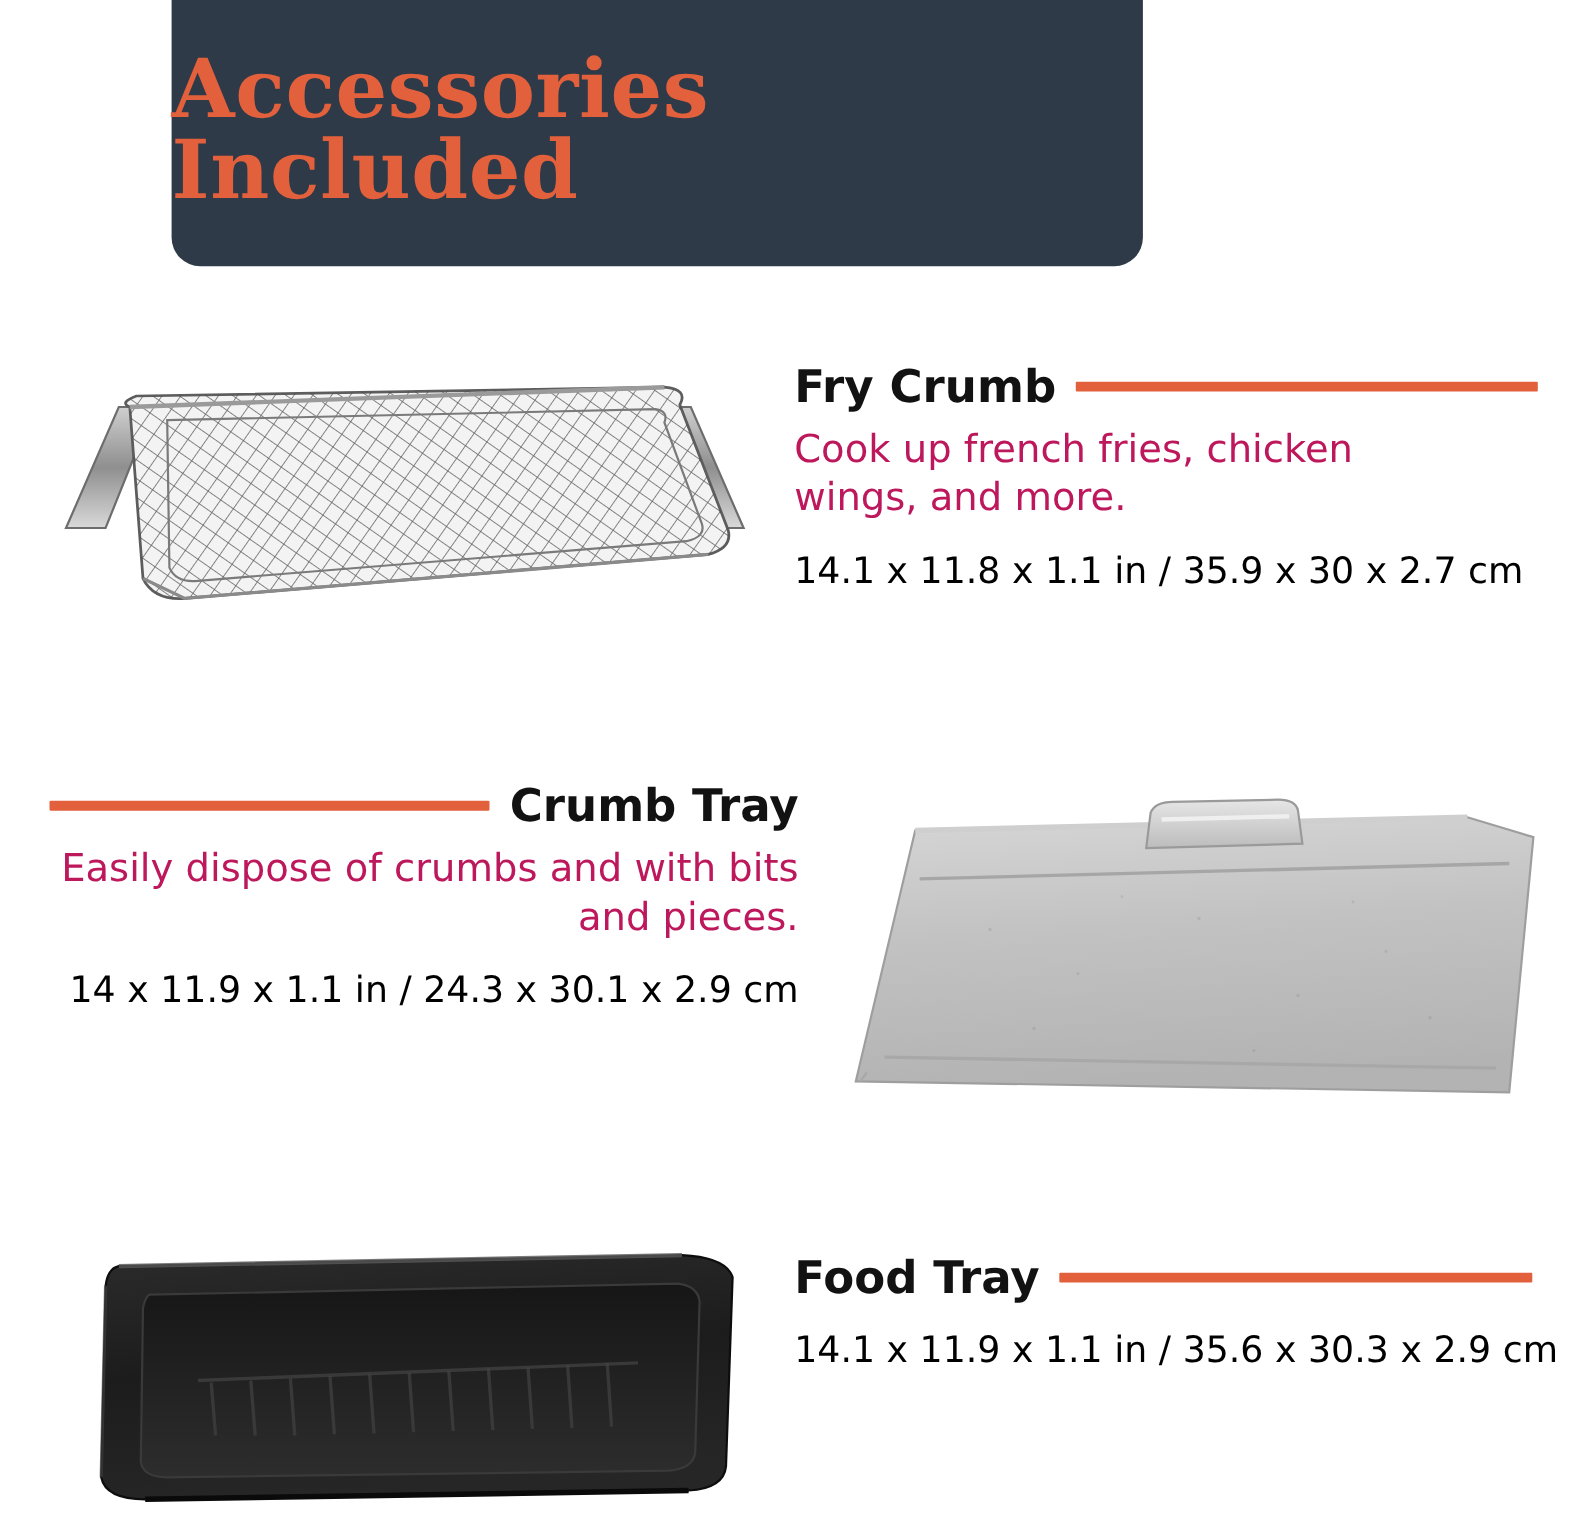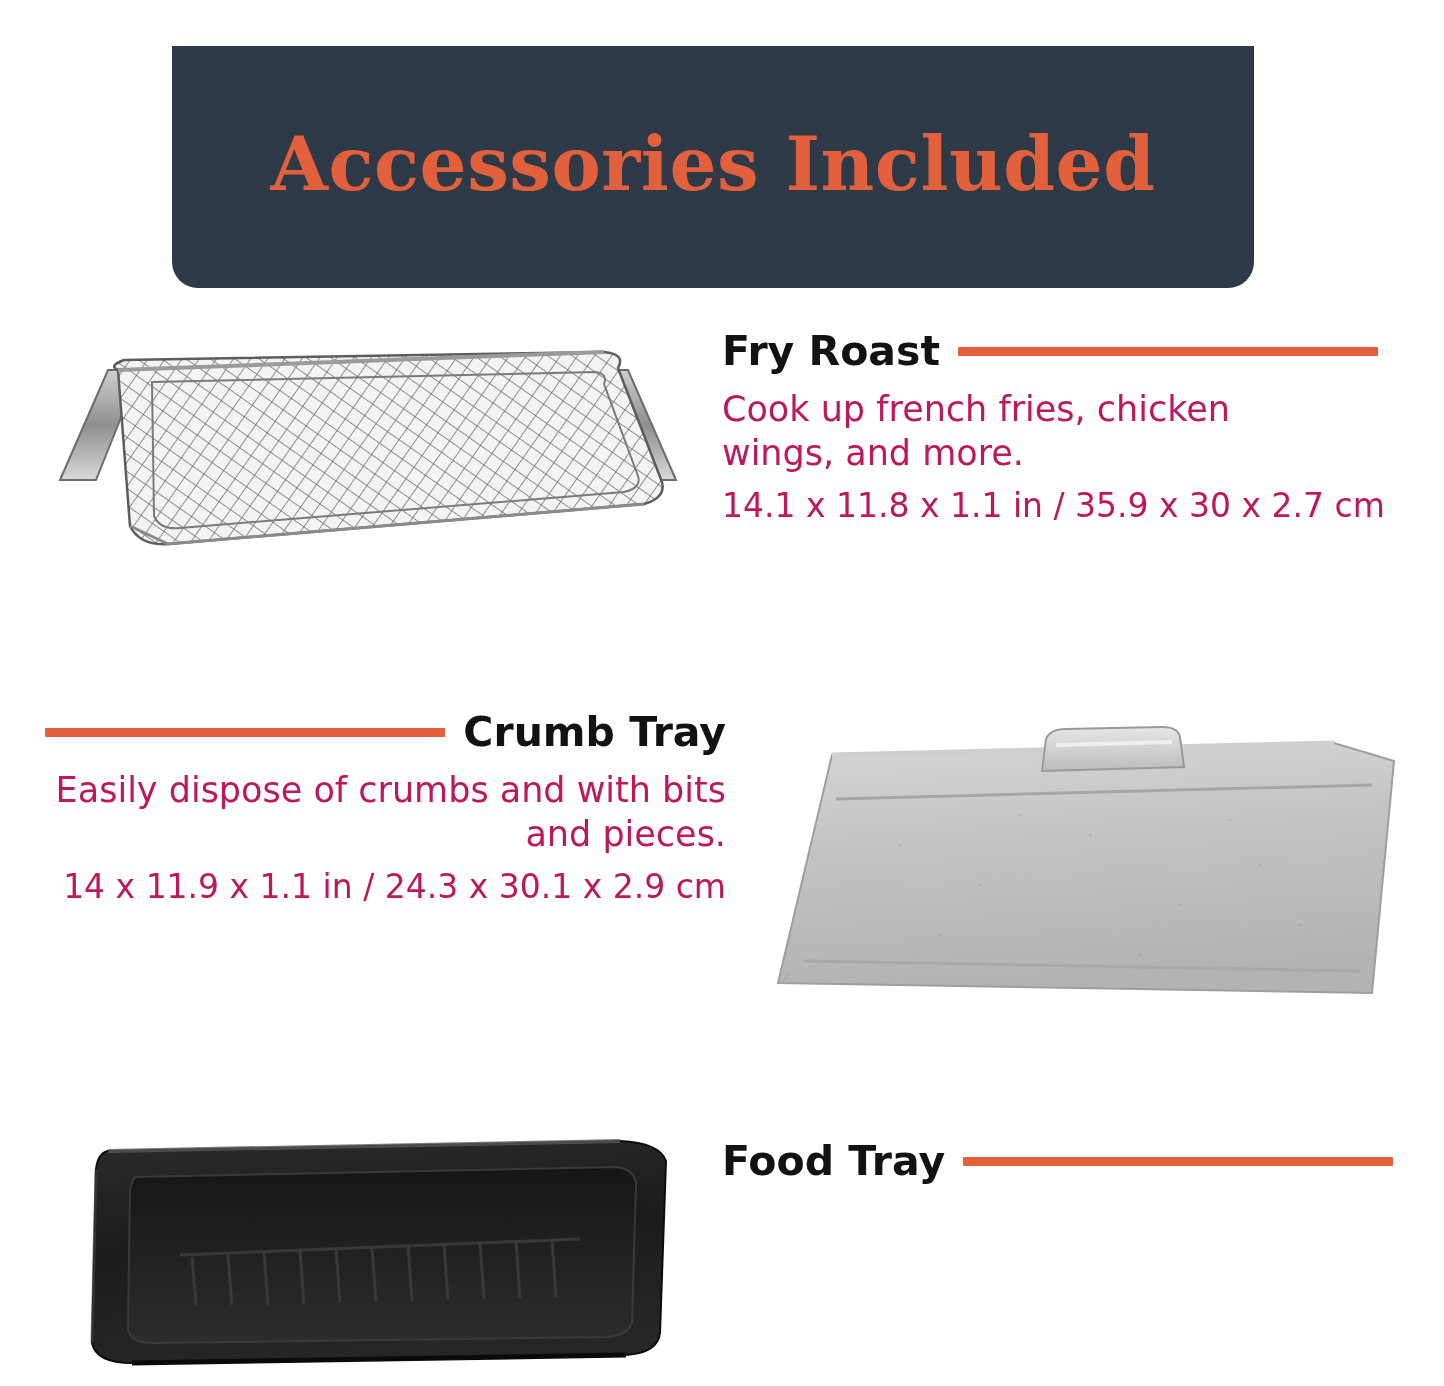--- a/index.html
+++ b/index.html
@@ -8,29 +8,28 @@
     width: 1444px; height: 1386px;
     background: #ffffff;
     font-family: "DejaVu Sans", sans-serif;
     overflow: hidden;
   }
   .page { position: relative; width: 1444px; height: 1386px; background: #fff; }
 
   
   .header-banner {
     position: absolute;
-    left: 172px; top: 0;
-    width: 1082px; height: 242px;
+    left: 156px; top: 0;
+    width: 883px; height: 242px;
     background: #2e3a47;
     border-bottom-left-radius: 26px;
     border-bottom-right-radius: 26px;
     display: flex;
     align-items: center;
     justify-content: center;
-    margin-top: 46px;
   }
   .header-title {
     color: #e2603c;
     font-family: "DejaVu Serif", serif;
     font-weight: bold;
     font-size: 74px;
     letter-spacing: 0.5px;
     line-height: 1;
     margin-top: -6px;
   }
@@ -60,22 +59,22 @@
 
   .item-desc {
     font-size: 35px;
     color: #be185d;
     line-height: 1.26;
     margin-top: 14px;
     font-family: "DejaVu Sans", sans-serif;
   }
   .item-dims {
     font-size: 33px;
-    color: #be185d;
-    margin-top: 11px;
+    color: #000000;
+    margin-top: 24px;
     font-family: "DejaVu Sans", sans-serif;
     white-space: nowrap;
   }
   .align-right { text-align: right; }
 
   
   #sec-fry { left: 722px; top: 330px; width: 700px; }
   #art-fry { left: 48px; top: 330px; width: 640px; height: 260px; }
 
   
@@ -120,21 +119,21 @@
 
       <path d="M104 52 L548 42 Q560 44 556 54 L590 146 Q594 158 576 162 L132 198 Q112 200 106 186 Z" fill="none" stroke="#7a7a7a" stroke-width="2"></path>
 
       <path d="M70 40 L556 22" stroke="#9a9a9a" stroke-width="4" fill="none"></path>
       <path d="M82 196 L120 214 L596 174" stroke="#8a8a8a" stroke-width="3" fill="none"></path>
     </svg>
   </div>
 
   <div class="section" id="sec-fry">
     <div class="title-row">
-      <div class="item-title">Fry Roast</div>
+      <div class="item-title">Fry Crumb</div>
       <div class="rule" style="width:420px;"></div>
     </div>
     <div class="item-desc" style="max-width:620px;">Cook up french fries, chicken wings, and more.</div>
     <div class="item-dims">14.1 x 11.8 x 1.1 in / 35.9 x 30 x 2.7 cm</div>
   </div>
 
   <div class="section" id="sec-crumb">
     <div class="title-row reverse">
       <div class="item-title">Crumb Tray</div>
       <div class="rule" style="width:400px;"></div>
@@ -222,15 +221,16 @@
 
       <path d="M72 228 L566 220" stroke="#0a0a0a" stroke-width="5" fill="none"></path>
     </svg>
   </div>
 
   <div class="section" id="sec-food">
     <div class="title-row">
       <div class="item-title">Food Tray</div>
       <div class="rule" style="width:430px;"></div>
     </div>
+    <div class="item-dims">14.1 x 11.9 x 1.1 in / 35.6 x 30.3 x 2.9 cm</div>
   </div>
 
 </div>
 
 </body></html>

